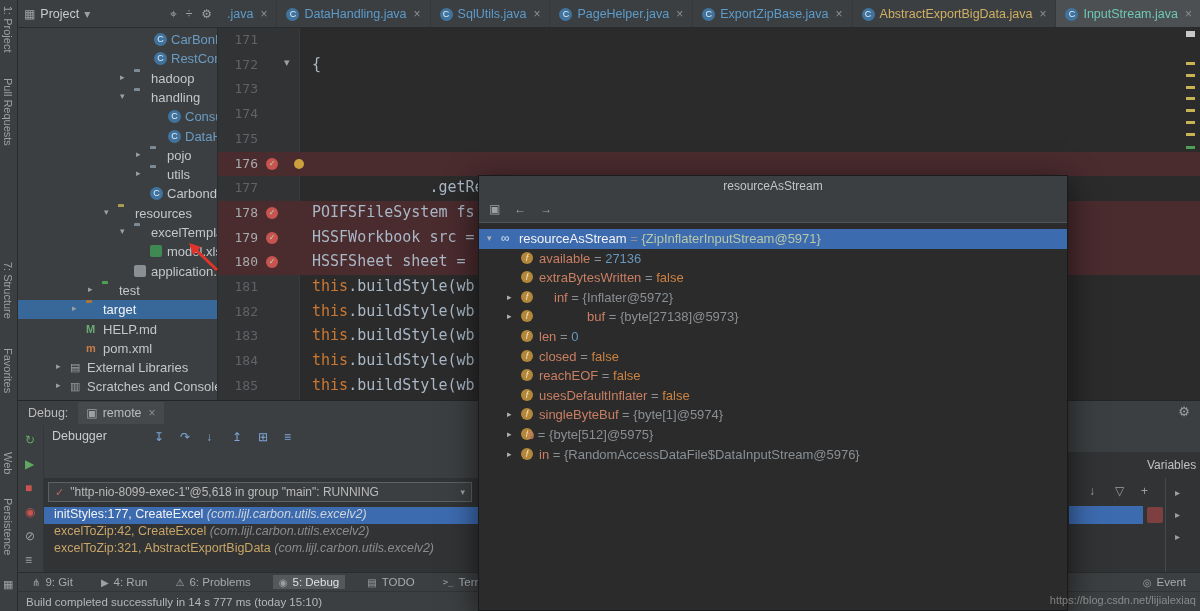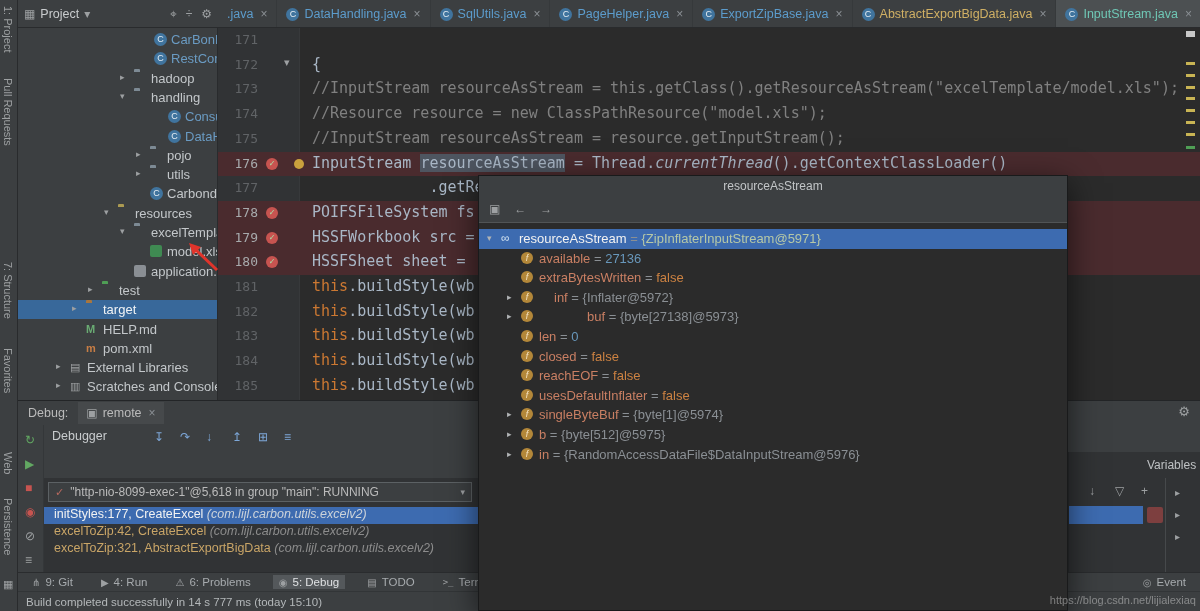--- a/index.html
+++ b/index.html
@@ -253,35 +253,31 @@
           <span class="ln">171</span>
           <span class="ct"></span>
         </div>
         <div class="crow" style="top: 24.7px;">
           <span class="ln">172</span>
           <span class="foldm">▾</span>
           <span class="ct"><span class="seg-plain">{</span></span>
         </div>
         <div class="crow" style="top: 49.4px;">
           <span class="ln">173</span>
-          <span class="ct"><span class="seg-comment">//InputStream resourceAsStream = this.getClass().getResourceAsStream("excelTemplate/model.xls");</span></span>
         </div>
         <div class="crow" style="top: 74.1px;">
           <span class="ln">174</span>
-          <span class="ct"><span class="seg-comment">//Resource resource = new ClassPathResource("model.xls");</span></span>
         </div>
         <div class="crow" style="top: 98.8px;">
           <span class="ln">175</span>
-          <span class="ct"><span class="seg-comment">//InputStream resourceAsStream = resource.getInputStream();</span></span>
         </div>
         <div class="crow hl" style="top: 123.5px;">
           <span class="ln">176</span>
           <span class="bpdot">✓</span>
           <span class="bulb"></span>
-          <span class="ct"><span class="seg-plain">InputStream </span><span class="seg-plain wsel">resourceAsStream</span><span class="seg-plain"> = Thread.</span><span class="seg-italic">currentThread</span><span class="seg-plain">().getContextClassLoader()</span></span>
         </div>
         <div class="crow" style="top: 148.2px;">
           <span class="ln">177</span>
           <span class="ct"><span class="seg-plain">             .getResour</span></span>
         </div>
         <div class="crow hl" style="top: 172.9px;">
           <span class="ln">178</span>
           <span class="bpdot">✓</span>
           <span class="ct"><span class="seg-plain">POIFSFileSystem fs</span></span>
         </div>
@@ -421,21 +417,21 @@
           <span class="vtext" style="left: 60px;"><span class="vname">usesDefaultInflater</span><span class="veq"> = </span><span class="vval kw">false</span></span>
         </div>
         <div class="vrow" style="top: 229.4px;">
           <span class="vchev" style="left: 28px;">▸</span>
           <span class="ficon" style="left: 42px;">f</span>
           <span class="vtext" style="left: 60px;"><span class="vname">singleByteBuf</span><span class="veq"> = </span><span class="vval ref">{byte[1]@5974}</span></span>
         </div>
         <div class="vrow" style="top: 249px;">
           <span class="vchev" style="left: 28px;">▸</span>
           <span class="ficon" style="left: 42px;">f</span>
-          <span class="vtext" style="left: 60px;"><span class="vname">b</span><span class="veq"> = </span><span class="vval ref">{byte[512]@5975}</span></span>
+          <span class="vtext" style="left: 48px;"><span class="vname">b</span><span class="veq"> = </span><span class="vval ref">{byte[512]@5975}</span></span>
         </div>
         <div class="vrow" style="top: 268.6px;">
           <span class="vchev" style="left: 28px;">▸</span>
           <span class="ficon" style="left: 42px;">f</span>
           <span class="vtext" style="left: 60px;"><span class="vname">in</span><span class="veq"> = </span><span class="vval ref">{RandomAccessDataFile$DataInputStream@5976}</span></span>
         </div>
       </div>
   </div>
 
   <div id="btoolbar">

